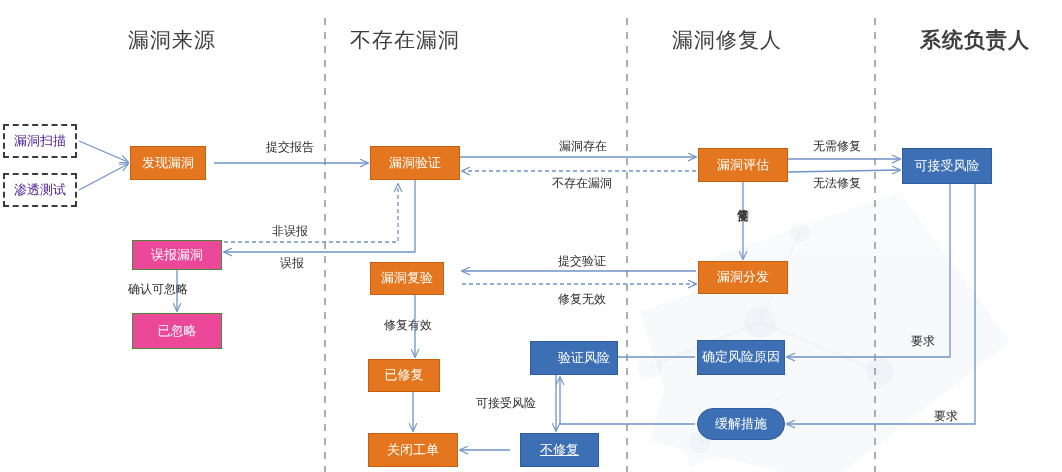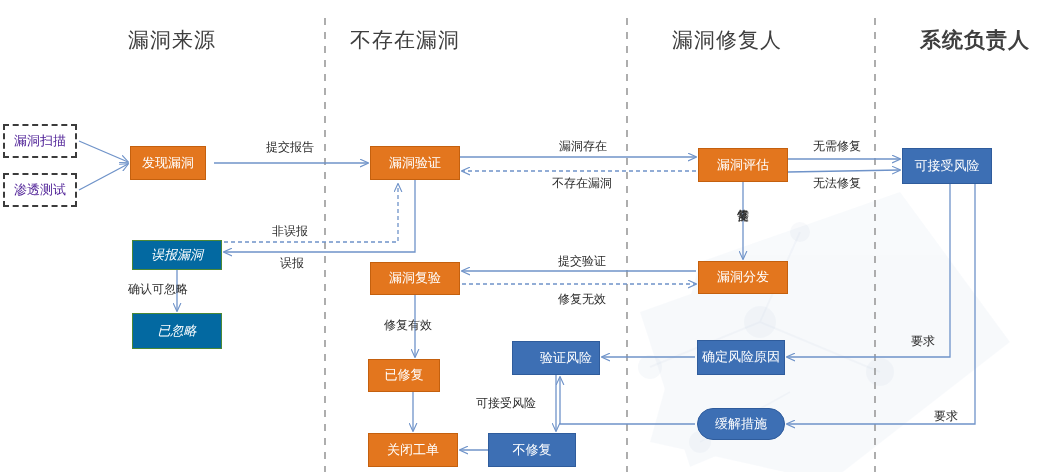--- a/index.html
+++ b/index.html
@@ -44,21 +44,21 @@
     display: flex;
     align-items: center;
     justify-content: center;
     text-align: center;
     font-size: 13px;
     line-height: 1.15;
     color: #ffffff;
     font-family: "DejaVu Sans", "Liberation Sans", sans-serif;
   }
   .node.orange { background: #e3761e; border: 1px solid #c4600e; }
-  .node.green  { background: #0369a1; border: 1px solid #4c8836; font-style: italic; }
+  .node.green  { background: #ec4899; border: 1px solid #4c8836; }
   .node.blue   { background: #3d6fb4; border: 1px solid #2f5c9c; }
   .node.dashed {
     background: #ffffff;
     border: 2px dashed #3c3c3c;
     color: #4c1d95;
   }
   .edge-label {
     position: absolute;
     font-size: 12px;
     color: #2b2b2b;
@@ -169,26 +169,26 @@
   <div class="lane-title" style="left:920px; top:14px;font-weight:bold;">系统负责人</div>
 
   <div class="node dashed" style="left:3px;   top:112px; width:74px;  height:34px;">漏洞扫描</div>
   <div class="node dashed" style="left:3px;   top:161px; width:74px;  height:34px;">渗透测试</div>
   <div class="node orange" style="left:130px; top:134px; width:76px;  height:34px;">发现漏洞</div>
   <div class="node orange" style="left:370px; top:134px; width:90px;  height:34px;">漏洞验证</div>
   <div class="node orange" style="left:698px; top:136px; width:90px;  height:34px;">漏洞评估</div>
   <div class="node blue" style="left:902px; top:136px; width:90px;  height:36px;">可接受风险</div>
   <div class="node green" style="left:132px; top:228px; width:90px;  height:30px;">误报漏洞</div>
   <div class="node green" style="left:132px; top:301px; width:90px;  height:36px;">已忽略</div>
-  <div class="node orange" style="left:370px; top:250px; width:90px;  height:33px;">漏洞复验</div>
+  <div class="node orange" style="left:370px; top:250px; width:74px;  height:33px;">漏洞复验</div>
   <div class="node orange" style="left:698px; top:249px; width:90px;  height:33px;">漏洞分发</div>
   <div class="node orange" style="left:368px; top:347px; width:72px;  height:33px;">已修复</div>
   <div class="node orange" style="left:368px; top:421px; width:90px;  height:34px;">关闭工单</div>
-  <div class="node blue" style="left:512px; top:329px; width:88px;  height:34px;padding-left:20px;">验证风险</div>
-  <div class="node blue" style="left:488px; top:421px; width:88px;  height:34px;">不修复</div>
+  <div class="node blue" style="left:530px; top:329px; width:88px;  height:34px;padding-left:20px;">验证风险</div>
+  <div class="node blue" style="left:520px; top:421px; width:79px;  height:34px;text-decoration:underline;">不修复</div>
   <div class="node blue" style="left:697px; top:328px; width:88px;  height:35px;">确定风险原因</div>
   <div class="node blue" style="left:697px; top:396px; width:88px;  height:32px;border-radius:16px;">缓解措施</div>
 
   <div class="edge-label" style="left:266px; top:127px;">提交报告</div>
   <div class="edge-label" style="left:559px; top:126px;">漏洞存在</div>
   <div class="edge-label" style="left:552px; top:163px;">不存在漏洞</div>
   <div class="edge-label" style="left:813px; top:126px;">无需修复</div>
   <div class="edge-label" style="left:813px; top:163px;">无法修复</div>
   <div class="edge-label" style="left:272px; top:211px;">非误报</div>
   <div class="edge-label" style="left:280px; top:243px;">误报</div>

